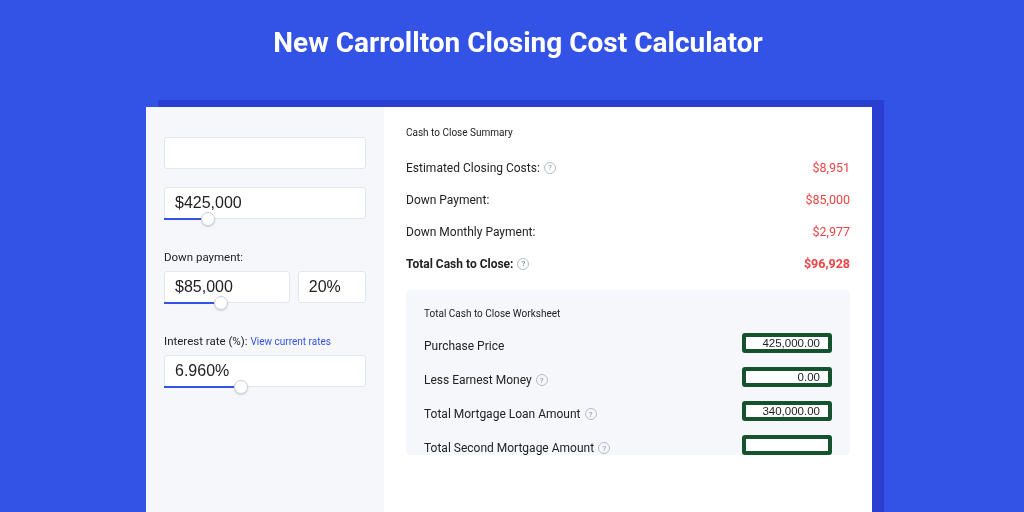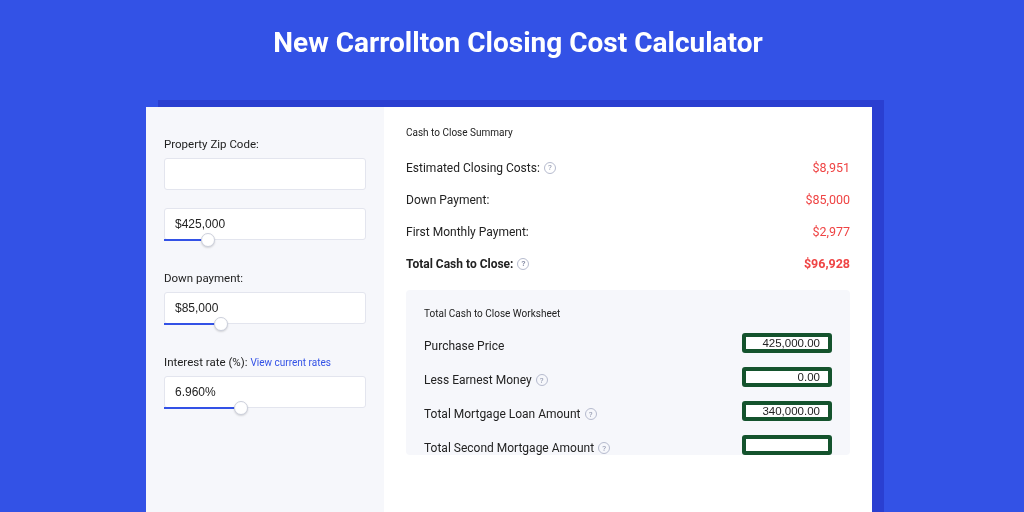--- a/index.html
+++ b/index.html
@@ -50,21 +50,21 @@
     margin-bottom: 7px;
   }
   .field-group { margin-bottom: 18px; }
   .input {
     width: 100%;
     height: 32px;
     background: #fff;
     border: 1px solid #e3e5ee;
     border-radius: 3px;
     padding: 8px 10px;
-    font-size: 12px;
+    font-size: 16px;
     color: #222;
     outline: none;
   }
   .input-row { display: flex; gap: 8px; }
   .input-row .input.wide { flex: 1 1 65%; }
   .input-row .input.narrow { flex: 1 1 35%; }
   .slider-track {
     position: relative;
     height: 14px;
     margin-top: -1px;
@@ -157,36 +157,36 @@
 
 <h1 class="page-title">New Carrollton Closing Cost Calculator</h1>
 
 <div class="card-shadow"></div>
 
 <div class="card">
 
   <div class="sidebar">
 
     <div class="field-group">
-      <label>Property Zip Code:</label>
       <input class="input" type="text" value="" style="">
     </div>
 
     <div class="field-group">
       <input class="input" type="text" value="$425,000" style="">
       <div class="slider-track">
         <div class="slider-fill" style="width:22%"></div>
         <div class="slider-thumb" style="left:calc(22% - 7px)"></div>
       </div>
     </div>
 
     <div class="field-group">
       <label>Down payment:</label>
       <div class="input-row">
         <input class="input wide" type="text" value="$85,000" style="">
+        <input class="input narrow" type="text" value="20%" style="">
       </div>
       <div class="slider-track">
         <div class="slider-fill" style="width:28%"></div>
         <div class="slider-thumb" style="left:calc(28% - 7px)"></div>
       </div>
     </div>
 
     <div class="field-group">
       <label>
         <span>Interest rate (%): </span>
@@ -215,21 +215,21 @@
 
     <div class="summary-row">
       <div class="summary-label">
         <span>Down Payment:</span>
       </div>
       <div class="summary-value">$85,000</div>
     </div>
 
     <div class="summary-row">
       <div class="summary-label">
-        <span>First Monthly Payment:</span>
+        <span>Down Monthly Payment:</span>
       </div>
       <div class="summary-value">$2,977</div>
     </div>
 
     <div class="summary-row bold">
       <div class="summary-label">
         <span>Total Cash to Close:</span>
         <span class="help-icon">?</span>
       </div>
       <div class="summary-value">$96,928</div>

